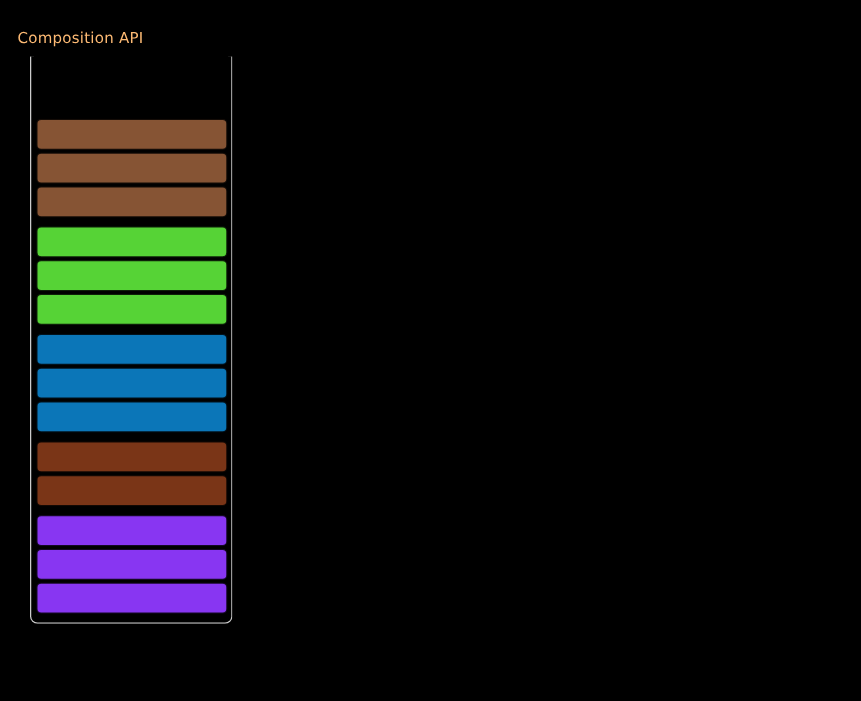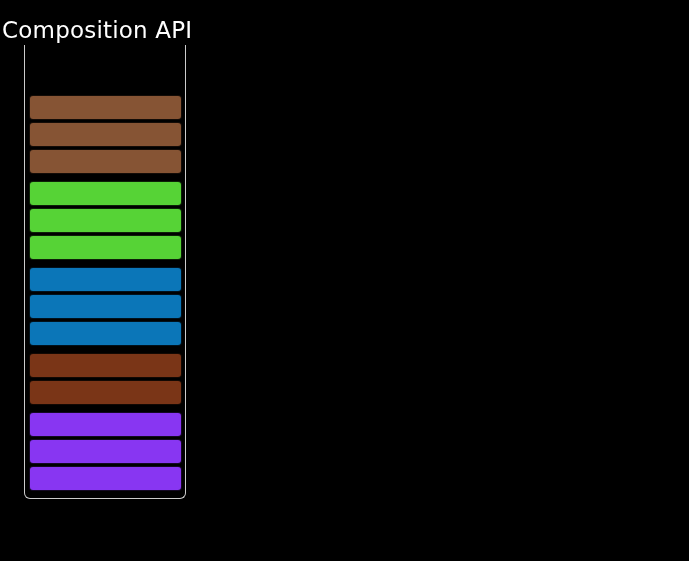--- a/index.html
+++ b/index.html
@@ -9,25 +9,25 @@
   body {
     width: 689px;
     height: 561px;
     background: #000000;
     overflow: hidden;
     position: relative;
     font-family: "DejaVu Sans", "Liberation Sans", sans-serif;
   }
   .page-title {
     position: absolute;
-    left: 2px;
+    left: 14px;
     top: 18px;
-    font-size: 23px;
+    font-size: 12px;
     line-height: 24px;
-    color: #ffffff;
+    color: #fdba74;
     letter-spacing: 0.2px;
     white-space: nowrap;
   }
   .stack-container {
     position: absolute;
     left: 24px;
     top: 45px;
     width: 160px;
     height: 446px;
     border-left: 1px solid #cccccc;

